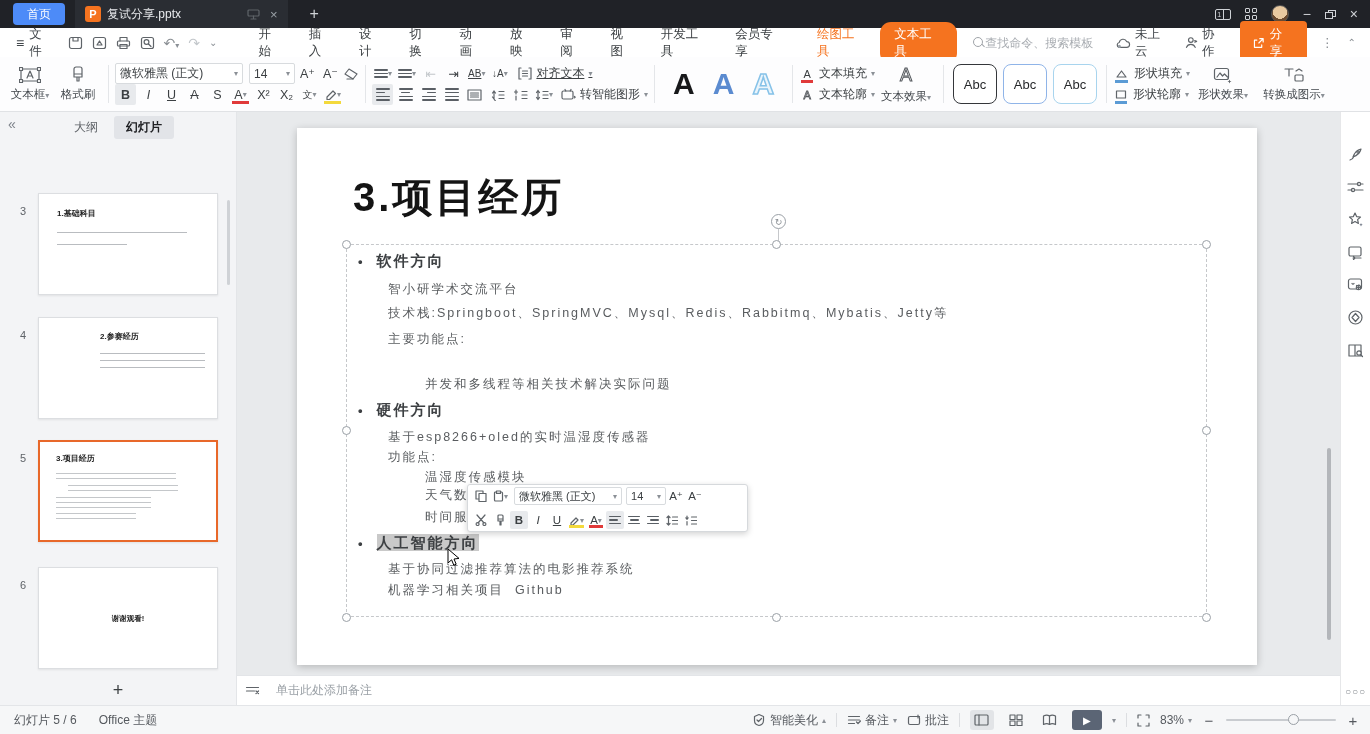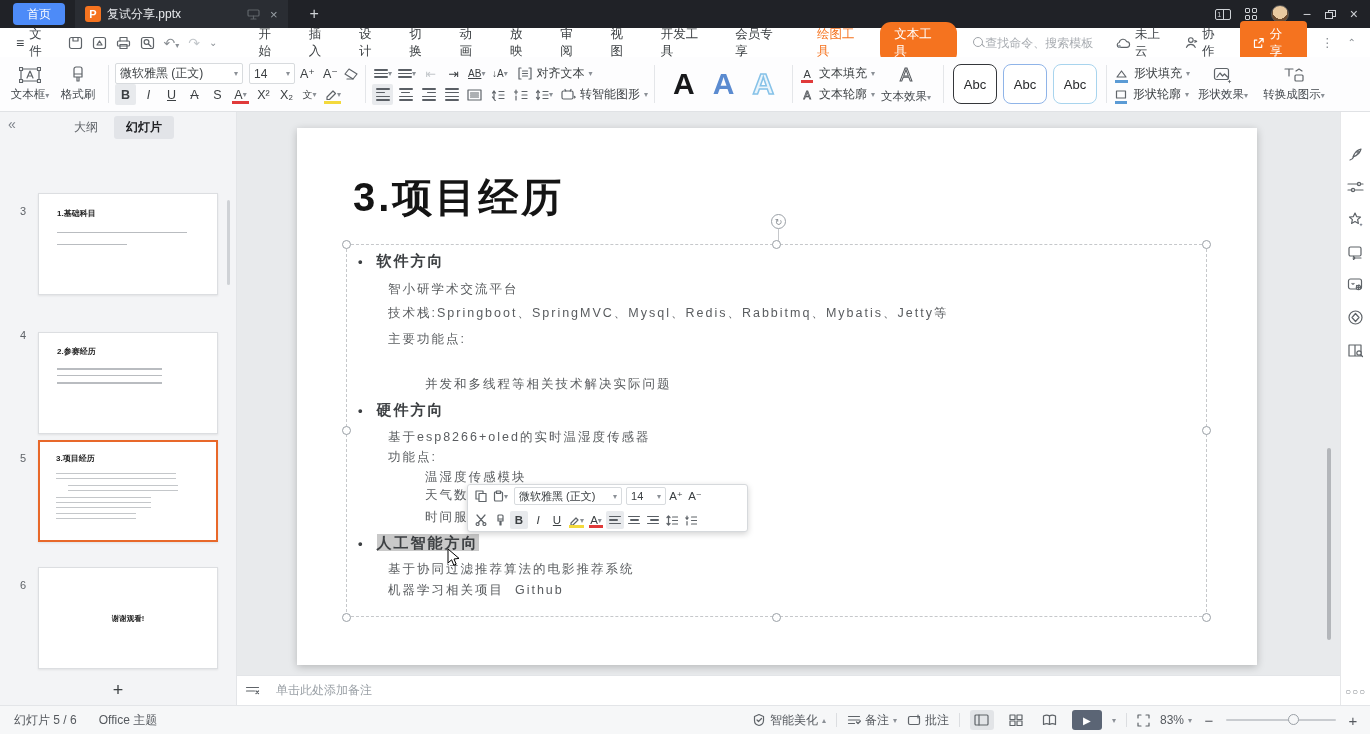--- a/index.html
+++ b/index.html
@@ -324,21 +324,21 @@
         <span class="tbtn" style="color:#c3c7cb;">⇤</span>
         <span class="tbtn">⇥</span>
         <span class="tbtn fc">
             <span style="font-size:10px;text-decoration:underline;">AB</span>
             <span class="ddt">▾</span>
           </span>
         <span class="tbtn">
             <span style="font-size:10px;">↓A</span>
             <span class="ddt">▾</span>
           </span>
-        <span class="smallbtn" style="margin-left:6px;">
+        <span class="smallbtn" style="margin-left:6px;text-decoration:underline;">
           <svg class="ic" width="14" height="13" viewBox="0 0 14 13">
               <path d="M3 1H1v11h2M11 1h2v11h-2M4.5 4h5M4.5 6.5h5M4.5 9h5"></path>
             </svg>
           <span>对齐文本</span>
             <span class="ddt">▾</span>
         </span>
       </div>
       <div class="row">
         <span class="tbtn sel">
             <span class="lns l">
@@ -499,21 +499,21 @@
 
 
       <span class="thumb-num" style="top:93px;">3</span>
       <div class="thumb" style="top:81px;">
         <div class="t-title" style="margin:14px 0 0 18px;">1.基础科目</div>
         <div class="t-bars" style="margin:10px 18px 0 18px;height:4px;width:130px;"></div>
         <div class="t-bars" style="margin:8px 18px 0 18px;height:4px;width:70px;"></div>
       </div>
 
       <span class="thumb-num" style="top:217px;">4</span>
-      <div class="thumb" style="top:220px;">
+      <div class="thumb" style="top:205px;padding-left:43px;">
         <div class="t-title" style="margin:13px 0 0 18px;">2.参赛经历</div>
         <div class="t-bars" style="margin:8px 18px 0 18px;height:18px;width:105px;background:repeating-linear-gradient(#b9bcc0 0 1.5px, transparent 1.5px 7px);"></div>
       </div>
 
       <span class="thumb-num" style="top:340px;">5</span>
       <div class="thumb selected" style="top:328px;">
         <div class="t-title" style="margin:11px 0 0 16px;">3.项目经历</div>
         <div class="t-bars" style="margin:6px 0 0 16px;height:10px;width:120px;background:repeating-linear-gradient(#c4c7ca 0 1.2px, transparent 1.2px 5px);"></div>
         <div class="t-bars" style="margin:2px 0 0 28px;height:10px;width:110px;background:repeating-linear-gradient(#c4c7ca 0 1.2px, transparent 1.2px 5px);"></div>
         <div class="t-bars" style="margin:2px 0 0 16px;height:14px;width:95px;background:repeating-linear-gradient(#c4c7ca 0 1.2px, transparent 1.2px 5px);"></div>

